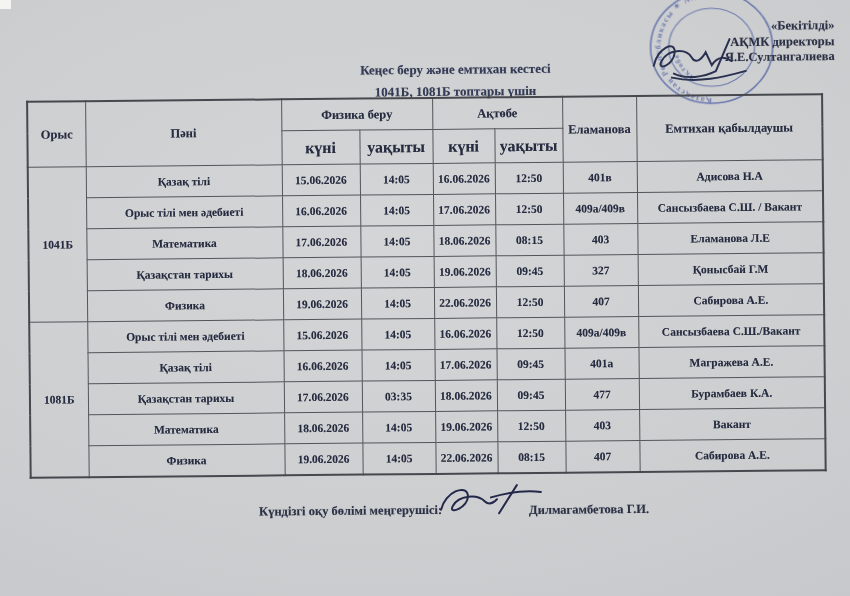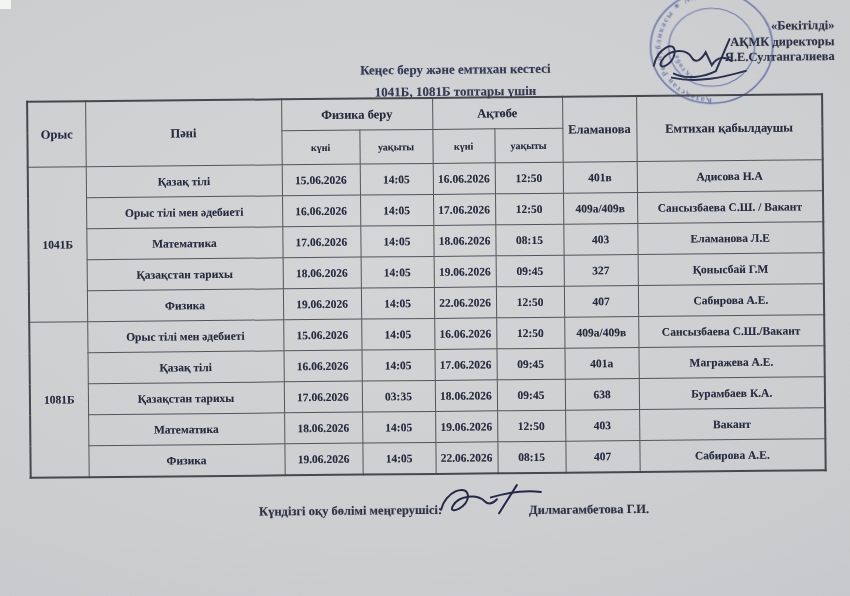--- a/index.html
+++ b/index.html
@@ -49,21 +49,21 @@
     text-shadow:0 0 .6px rgba(38,44,64,.35);
   }
   table.schedule th, table.schedule td{
     border:1px solid #53555a;
     text-align:center;vertical-align:middle;
     overflow:hidden;white-space:nowrap;
     padding:0 2px;
   }
   table.schedule th{font-size:12.5px;}
   table.schedule thead tr:nth-child(1) th{height:30px;}
-  table.schedule thead tr:nth-child(2) th{height:33px;font-size:10px;}
+  table.schedule thead tr:nth-child(2) th{height:33px;font-size:16px;}
   table.schedule td{height:30px;font-size:11.5px;}
   td.subject{text-align:left;padding-left:9px;}
   td.group-cell{font-size:12px;}
   td.examiner{font-size:11px;}
   
   .footer-label{
     position:absolute;left:257px;top:503px;z-index:2;
     font-weight:bold;font-size:12.5px;color:#2c3246;
     text-shadow:0 0 .8px rgba(44,50,70,.4);
   }
@@ -212,21 +212,21 @@
             <td>09:45</td>
             <td>401а</td>
             <td class="examiner">Магражева А.Е.</td>
           </tr>
           <tr>
             <td class="subject">Қазақстан тарихы</td>
             <td>17.06.2026</td>
             <td>03:35</td>
             <td>18.06.2026</td>
             <td>09:45</td>
-            <td>638</td>
+            <td>477</td>
             <td class="examiner">Бурамбаев К.А.</td>
           </tr>
           <tr>
             <td class="subject">Математика</td>
             <td>18.06.2026</td>
             <td>14:05</td>
             <td>19.06.2026</td>
             <td>12:50</td>
             <td>403</td>
             <td class="examiner">Вакант</td>

